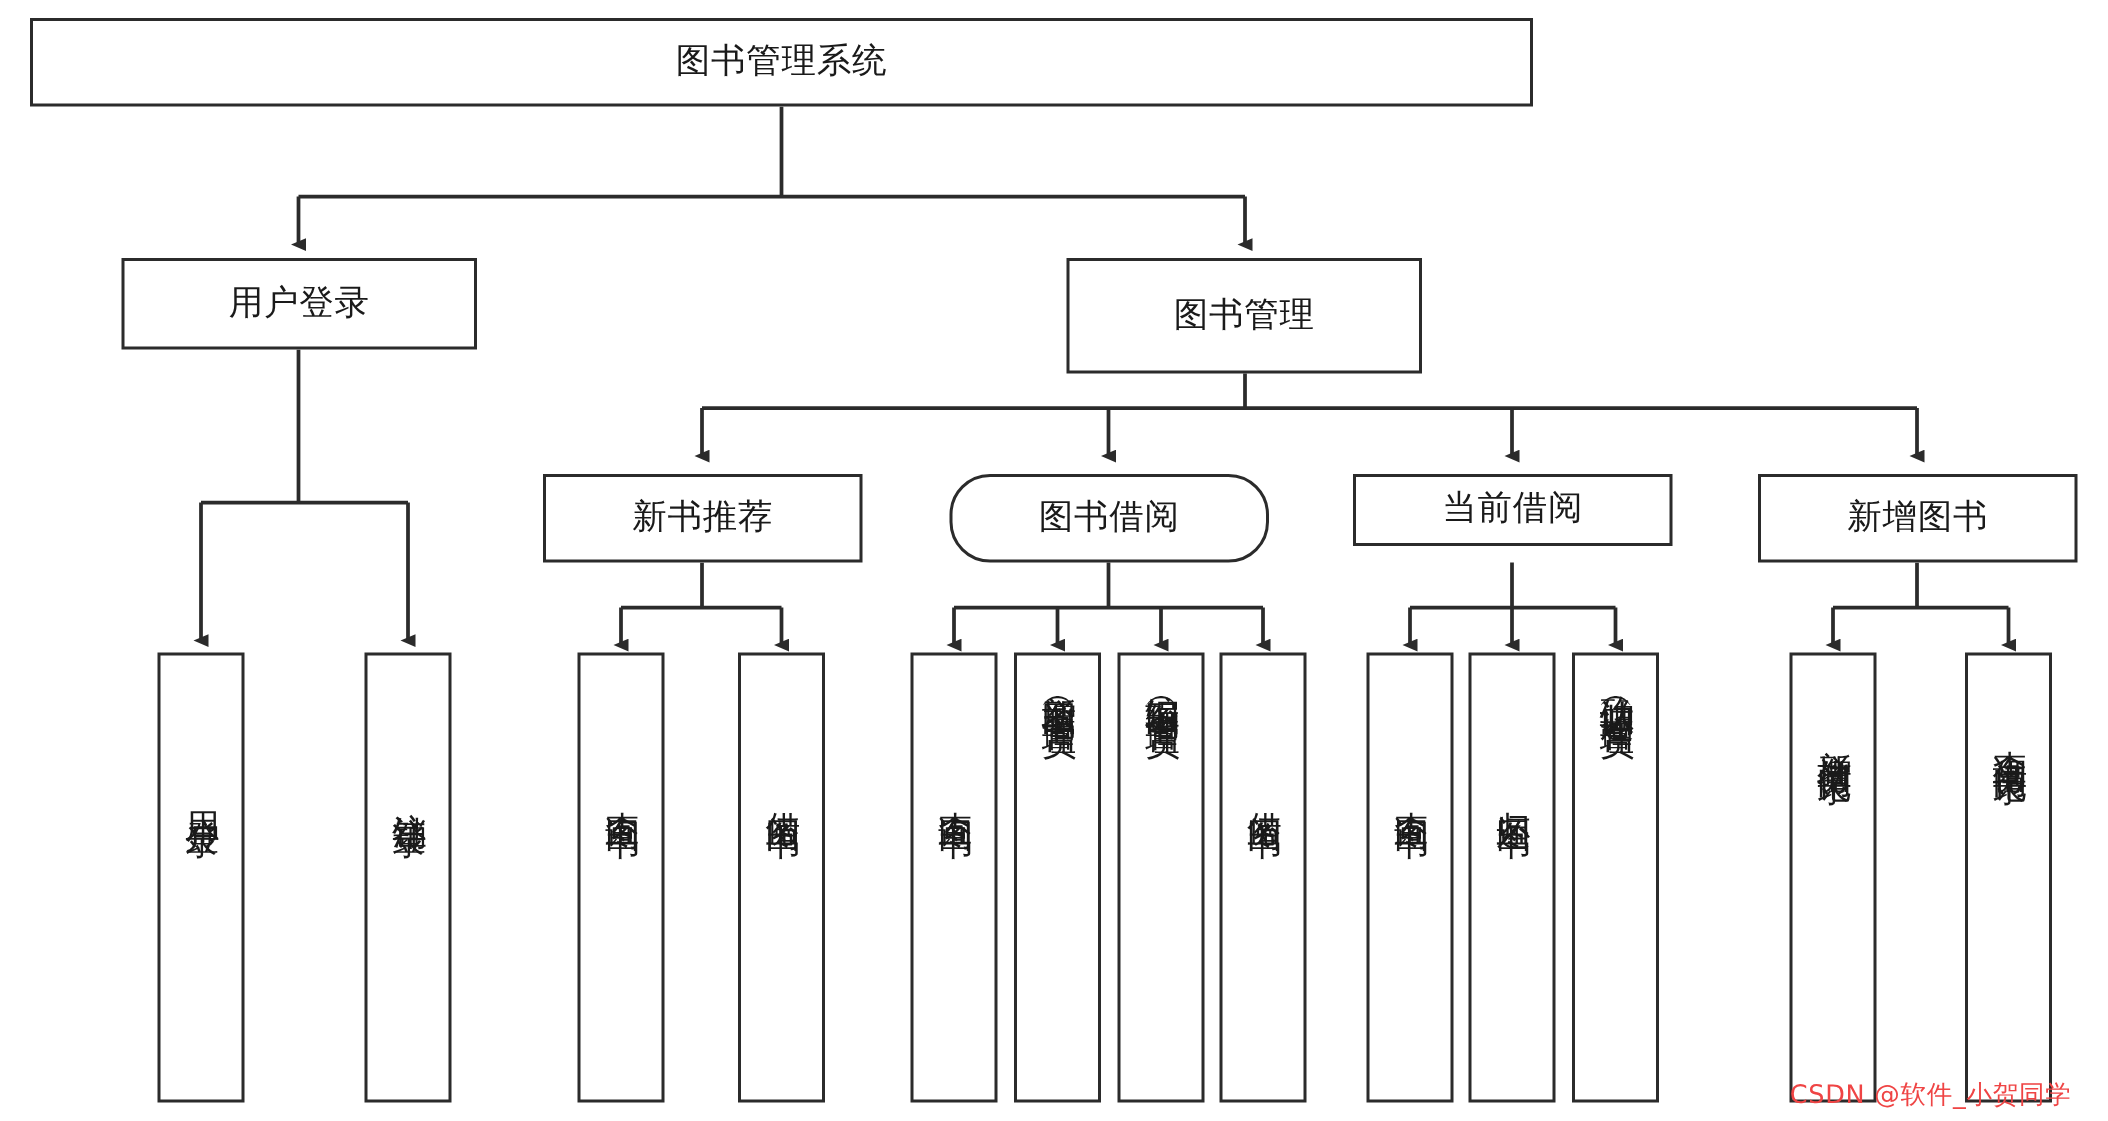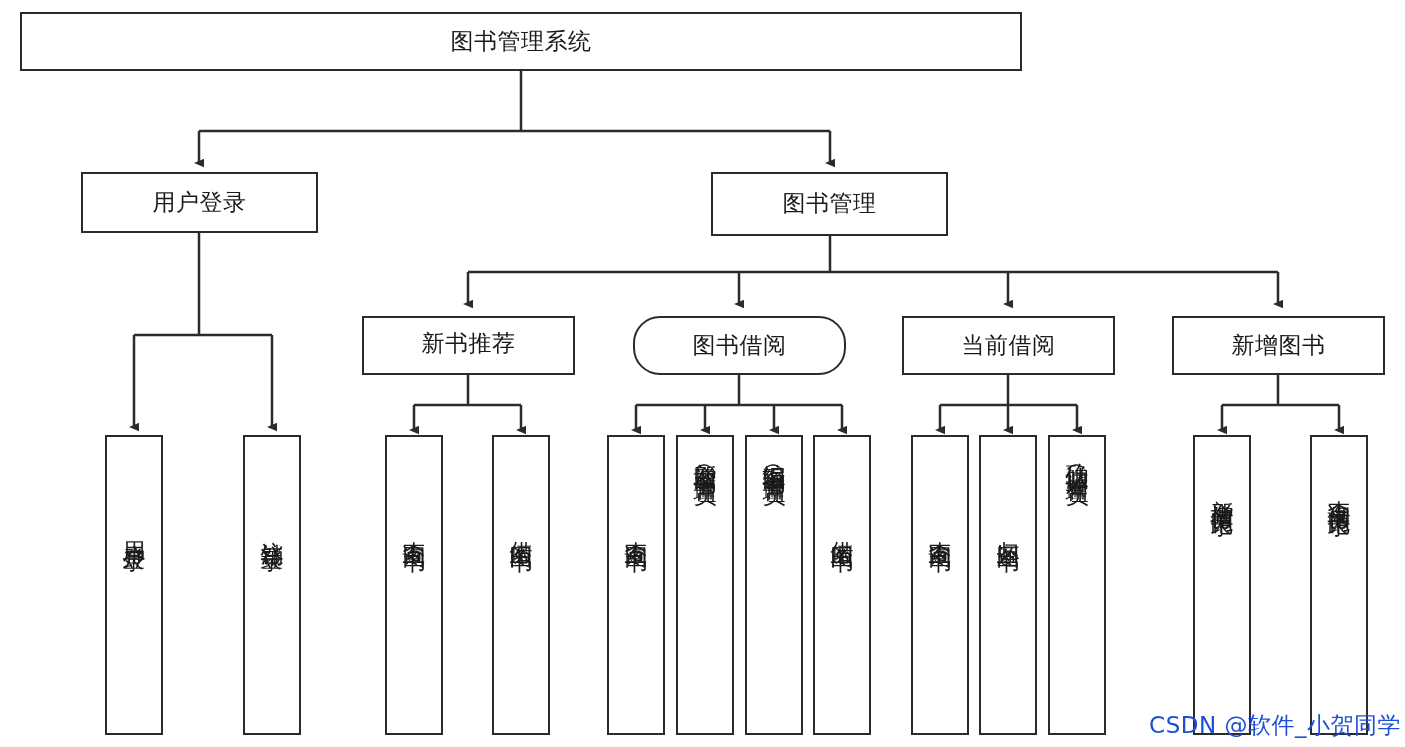--- a/index.html
+++ b/index.html
@@ -55,24 +55,24 @@
     text-orientation: upright;
     font-size: 23px;
     color: #1a1a1a;
     letter-spacing: 3px;
     line-height: 1;
     white-space: nowrap;
     display: block;
   }
   .watermark {
     position: absolute;
-    right: 4px;
+    right: 24px;
     bottom: 6px;
-    font-size: 23px;
-    color: #1d4ed8;
+    font-size: 17px;
+    color: #ef4444;
     white-space: nowrap;
     letter-spacing: 0.5px;
     z-index: 5;
   }
 </style>
 </head>
 <body>
 
 <div id="diagram-root">
 
@@ -128,31 +128,31 @@
     </g>
   </svg>
 
   <div class="node node-h" style="left:20px; top:12px; width:1002px; height:59px;">
     <span class="node-label">图书管理系统</span>
   </div>
 
   <div class="node node-h" style="left:81px; top:172px; width:237px; height:61px;">
     <span class="node-label">用户登录</span>
   </div>
-  <div class="node node-h" style="left:711px; top:172px; width:237px; height:64px;">
+  <div class="node node-h" style="left:711px; top:172px; width:237px; height:77px;">
     <span class="node-label">图书管理</span>
   </div>
 
-  <div class="node node-h" style="left:362px; top:316px; width:213px; height:59px;font-family:Liberation Mono, monospace;">
+  <div class="node node-h" style="left:362px; top:316px; width:213px; height:59px;">
     <span class="node-label">新书推荐</span>
   </div>
   <div class="node node-h" style="left:633px; top:316px; width:213px; height:59px;border-radius:27px;">
     <span class="node-label">图书借阅</span>
   </div>
-  <div class="node node-h" style="left:902px; top:316px; width:213px; height:59px;">
+  <div class="node node-h" style="left:902px; top:316px; width:213px; height:48px;">
     <span class="node-label">当前借阅</span>
   </div>
   <div class="node node-h" style="left:1172px; top:316px; width:213px; height:59px;">
     <span class="node-label">新增图书</span>
   </div>
 
   <div class="node node-v" style="left:105px; top:435px; width:58px; height:300px; padding-top:86px;">
     <span class="node-label">用户登录</span>
   </div>
   <div class="node node-v" style="left:243px; top:435px; width:58px; height:300px; padding-top:86px;">

